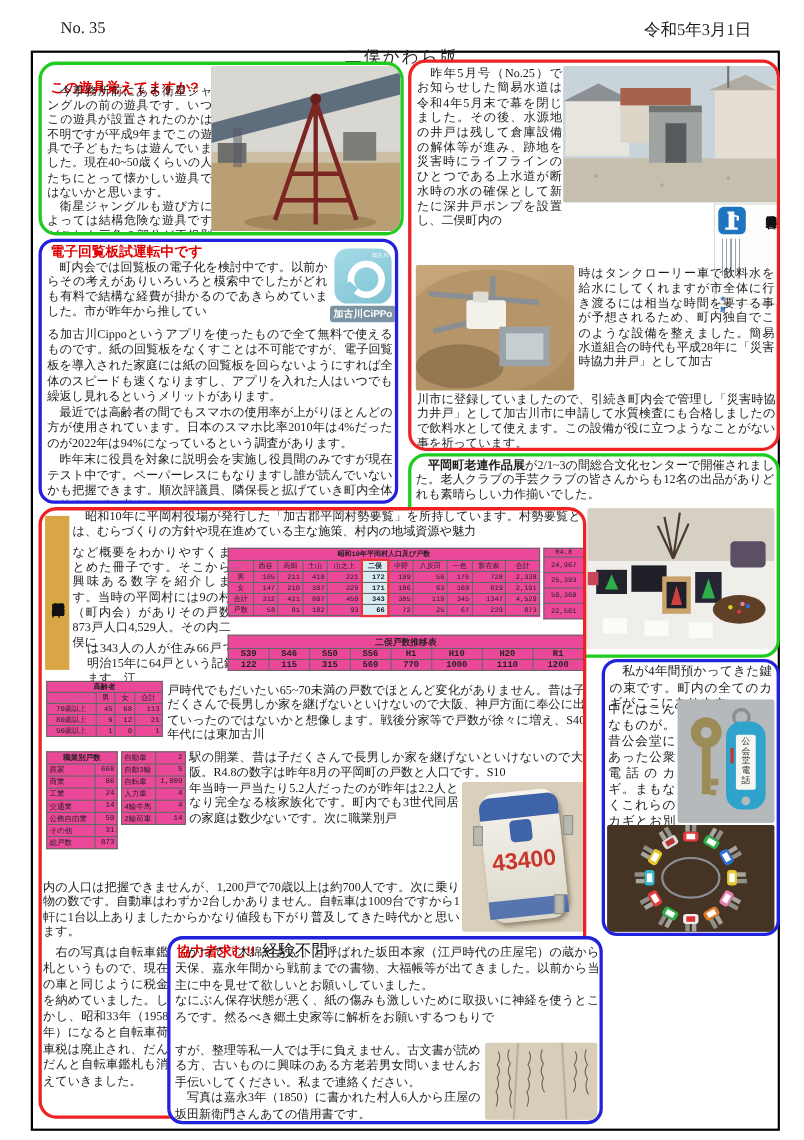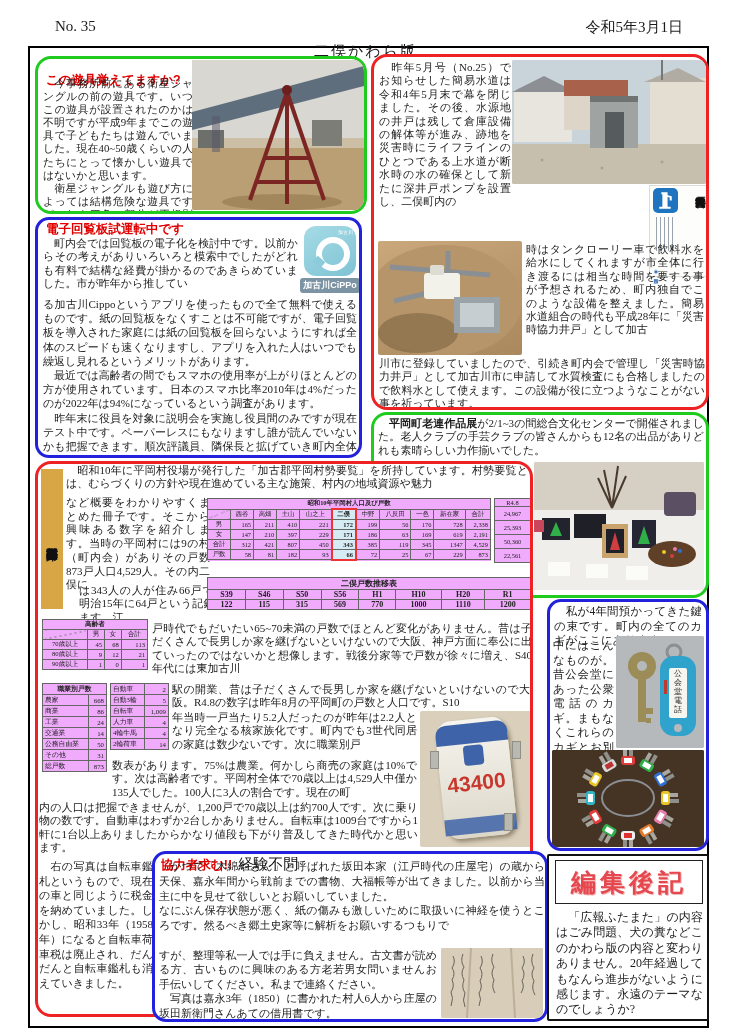--- a/index.html
+++ b/index.html
@@ -71,22 +71,22 @@
          line-height:22px;text-align:center;color:#111;}
   #sv-top{left:28px;top:0px;width:462px;height:30px;}
   #sv-left{left:28px;top:32px;width:144px;height:102px;line-height:13.7px;}
   #sv-mid{left:1px;top:120px;width:170px;height:44px;margin-left:40px;}
   #sv-b{left:114px;top:158px;width:380px;height:58px;}
   #sv-c{left:134px;top:219px;width:358px;height:28px;}
   #sv-d{left:134px;top:247px;width:245px;height:46px;}
   #sv-e{left:74px;top:295px;width:305px;height:46px;}
   #sv-f{left:1px;top:337px;width:379px;height:60px;}
   #sv-g{left:1px;top:395px;width:114px;height:152px;line-height:14.6px;}
-  table.dt{position:absolute;border-collapse:collapse;background:#f0abfc;
-           font-family:Liberation Serif, serif;color:#222;}
+  table.dt{position:absolute;border-collapse:collapse;background:#ec4899;
+           font-family:Liberation Mono, monospace;color:#222;}
   table.dt th,table.dt td{border:1px solid #666;padding:0 2px;font-weight:normal;}
   table.dt th{text-align:center;}
   table.dt td{text-align:right;}
   table.dt td.rowlabel{text-align:center;}
   table.dt .t-title{font-weight:bold;text-align:center;}
   table.dt .hl{background:#d6ecf5;font-weight:bold;}
   table.dt th.hl{border-top:2px solid #e33;}
   table.dt tr:last-child td.hl{border-bottom:2px solid #e33;}
   table.dt .hl{border-left:2px solid #e33;border-right:2px solid #e33;}
   #tb-main{left:169px;top:34px;width:284px;font-size:6.4px;}
@@ -478,21 +478,20 @@
           <tr>
             <td class="">2輪荷車</td>
             <td class="">14</td>
           </tr>
         </tbody>
       </table>
 
     <div id="sv-b" class="txt">戸時代でもだいたい65~70未満の戸数でほとんど変化がありません。昔は子だくさんで長男しか家を継げないといけないので大阪、神戸方面に奉公に出ていったのではないかと想像します。戦後分家等で戸数が徐々に増え、S40年代には東加古川</div>
     <div id="sv-c" class="txt">駅の開業、昔は子だくさんで長男しか家を継げないといけないので大阪。R4.8の数字は昨年8月の平岡町の戸数と人口です。S10</div>
     <div id="sv-d" class="txt">年当時一戸当たり5.2人だったのが昨年は2.2人となり完全なる核家族化です。町内でも3世代同居の家庭は数少ないです。次に職業別戸</div>
-    <div id="sv-e" class="txt">数表があります。75%は農業。何かしら商売の家庭は10%です。次は高齢者です。平岡村全体で70歳以上は4,529人中僅か135人でした。100人に3人の割合です。現在の町</div>
     <div id="sv-f" class="txt">内の人口は把握できませんが、1,200戸で70歳以上は約700人です。次に乗り物の数です。自動車はわずか2台しかありません。自転車は1009台ですから1軒に1台以上ありましたからかなり値段も下がり普及してきた時代かと思います。</div>
     <div id="sv-g" class="txt">　右の写真は自転車鑑札というもので、現在の車と同じように税金を納めていました。しかし、昭和33年（1958年）になると自転車荷車税は廃止され、だんだんと自転車鑑札も消えていきました。</div>
 
     <div id="sv-bike" class="ph">
       <div class="plate">
         <div class="band top"></div>
         <div class="rmark"></div>
         <div class="num">43400</div>
         <div class="band bot"></div>
       </div>
@@ -620,19 +619,13 @@
           <path d="M22 6 q-3 7 1 13 q-4 6 0 13 q-3 7 1 13 q-3 7 0 14"></path>
           <path d="M40 8 q3 6 -1 12 q4 6 0 13 q3 6 -1 12 q3 6 0 13"></path>
           <path d="M52 6 q-3 7 1 13 q-4 6 0 13 q-3 7 1 13"></path>
           <path d="M82 8 q3 6 -1 12 q4 6 0 13 q3 6 -1 12"></path>
           <path d="M92 6 q-3 7 1 14 q-4 6 0 13 q-3 7 1 14"></path>
         </g>
       </svg>
     </div>
   </section>
 
-  <section class="box black" id="sec-editor">
-    <div class="ed-titlebox">
-      <span class="ed-title">編集後記</span>
-    </div>
-    <div id="ed-body" class="txt">　「広報ふたまた」の内容はごみ問題、犬の糞などこのかわら版の内容と変わりありません。20年経過してもなんら進歩がないように感じます。永遠のテーマなのでしょうか?</div>
-  </section>
 </div>
 
 </body></html>

